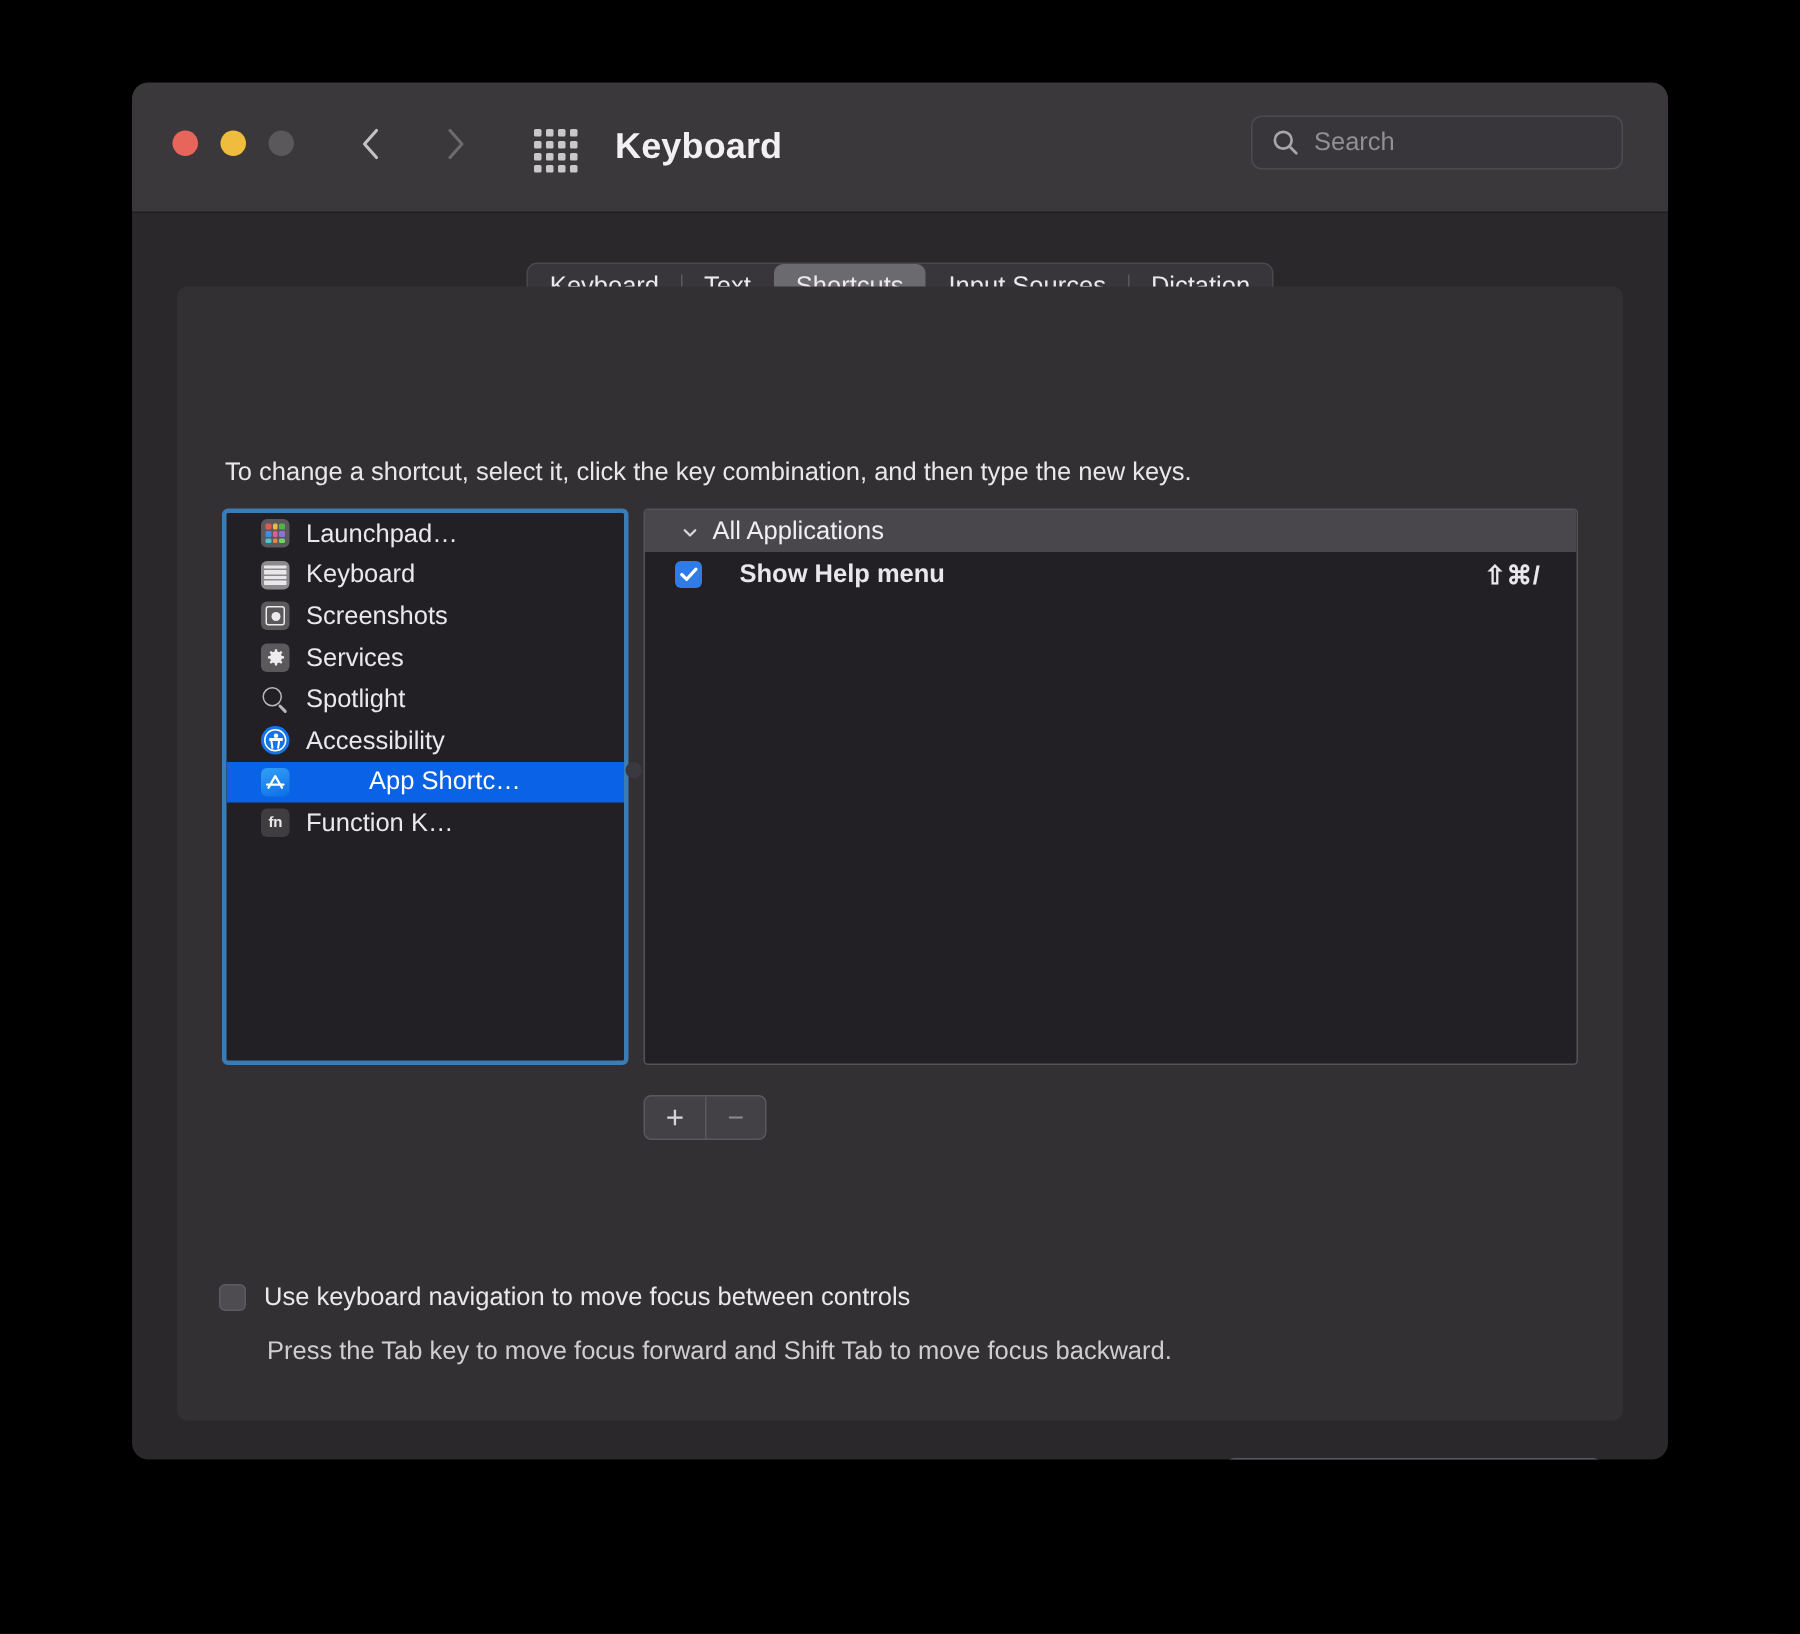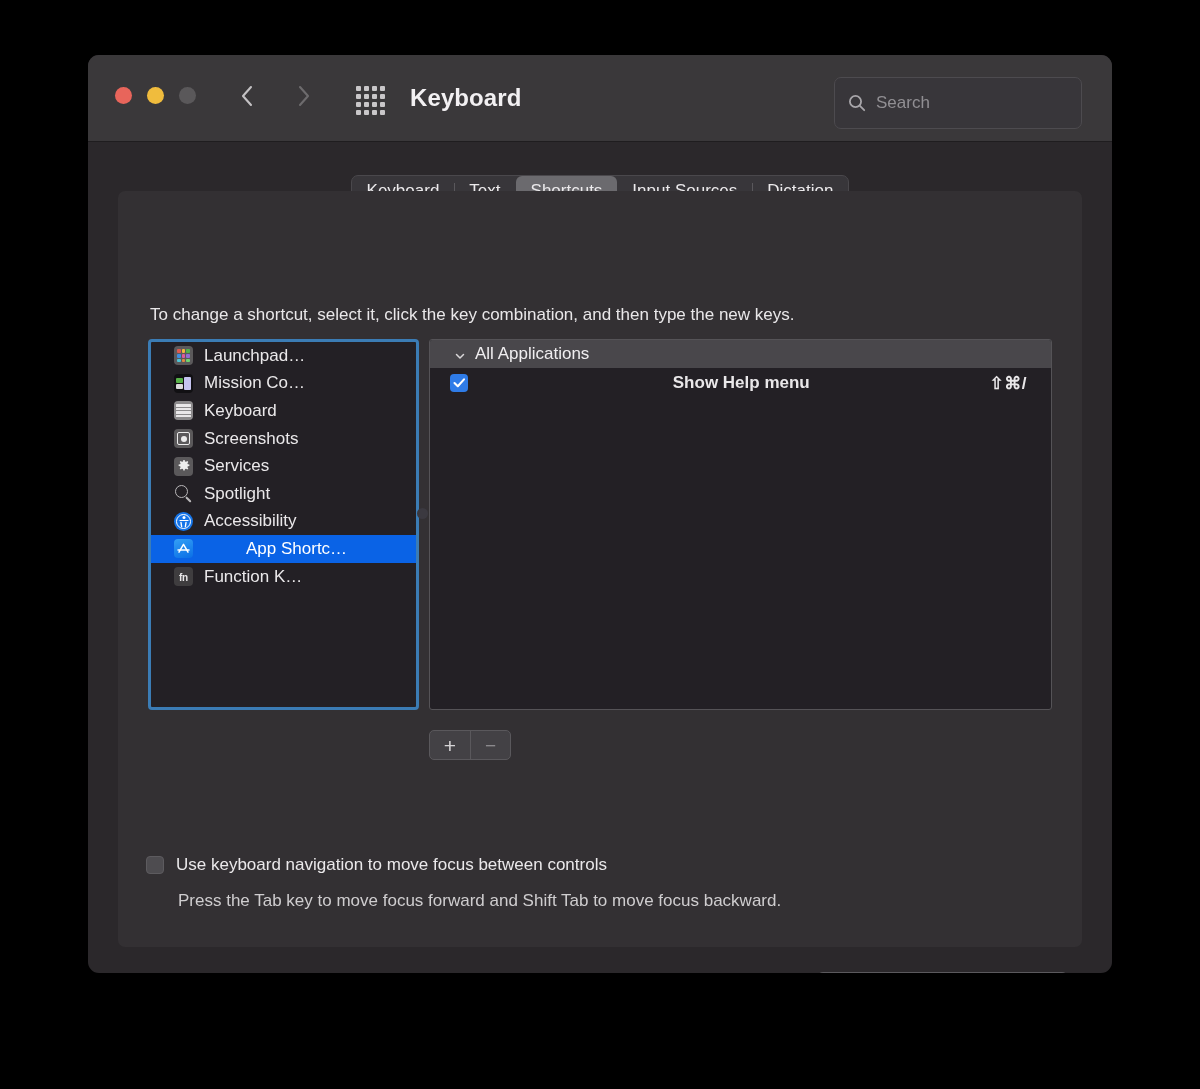--- a/index.html
+++ b/index.html
@@ -56,21 +56,21 @@
   .grid-icon i { background: #c9c7c9; border-radius: 1px; display: block; }
 
   .win-title {
     position: absolute; left: 322px; top: 29px;
     font-size: 24px; font-weight: bold; color: #f2f0f2;
     letter-spacing: 0.1px;
   }
 
   .search-box {
     position: absolute; right: 30px; top: 22px;
-    width: 248px; height: 52px;
+    width: 248px; height: 36px;
     background: #38363a;
     border: 1px solid #4d4b4f;
     border-radius: 7px;
     display: flex; align-items: center;
     padding-left: 12px;
   }
   .search-box .mag { width: 20px; height: 20px; flex: none; margin-right: 9px; }
   .search-input {
     background: transparent; border: none; outline: none;
     color: #e8e6e8; font-size: 17px;
@@ -242,21 +242,20 @@
 
   
   .shortlist {
     position: absolute;
     left: 311px; top: 148px;
     width: 623px; height: 371px;
     background: #232025;
     border: 1px solid #555357;
     border-radius: 3px;
     overflow: hidden;
-    text-align: center;
   }
   .group-header {
     height: 28px;
     background: #49474b;
     display: flex; align-items: center;
     padding-left: 24px;
   }
   .group-chev { margin-right: 9px; width: 12px; height: 12px; }
   .group-label { font-size: 17px; color: #f0eef0; }
 
@@ -417,28 +416,20 @@
               <i style="background:#e05a9f"></i>
               <i style="background:#8f6fd4"></i>
             <i style="background:#4fc4d4"></i>
               <i style="background:#e08a3f"></i>
               <i style="background:#6fd46f"></i>
           </span>
         </span>
         <span class="side-label">Launchpad…</span>
       </div>
 
-      <div class="side-item">
-        <span class="side-icon ic-mission">
-          <span class="m1"></span>
-            <span class="m2"></span>
-            <span class="m3"></span>
-        </span>
-        <span class="side-label">Mission Co…</span>
-      </div>
 
       <div class="side-item">
         <span class="side-icon ic-keyboard">
           <span class="kb">
               <span></span>
               <span></span>
               <span></span>
               <span></span>
             </span>
         </span>

